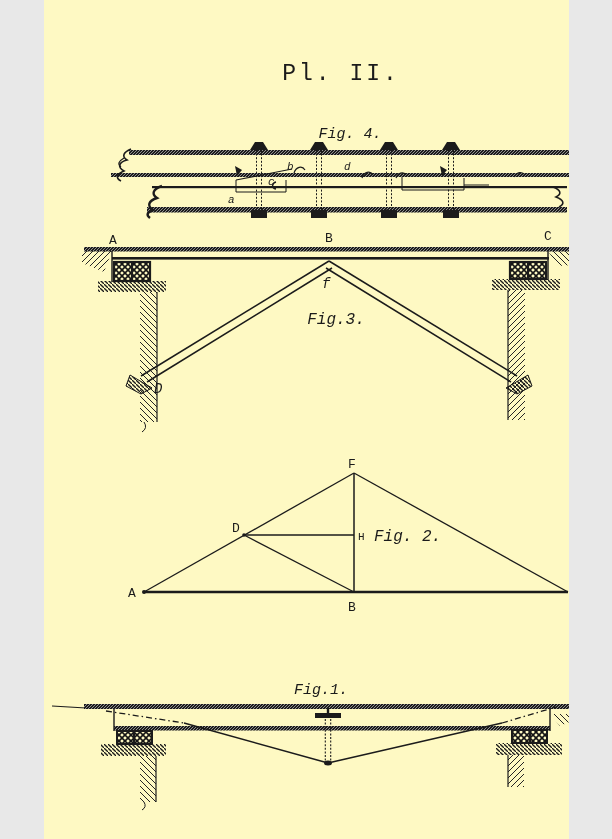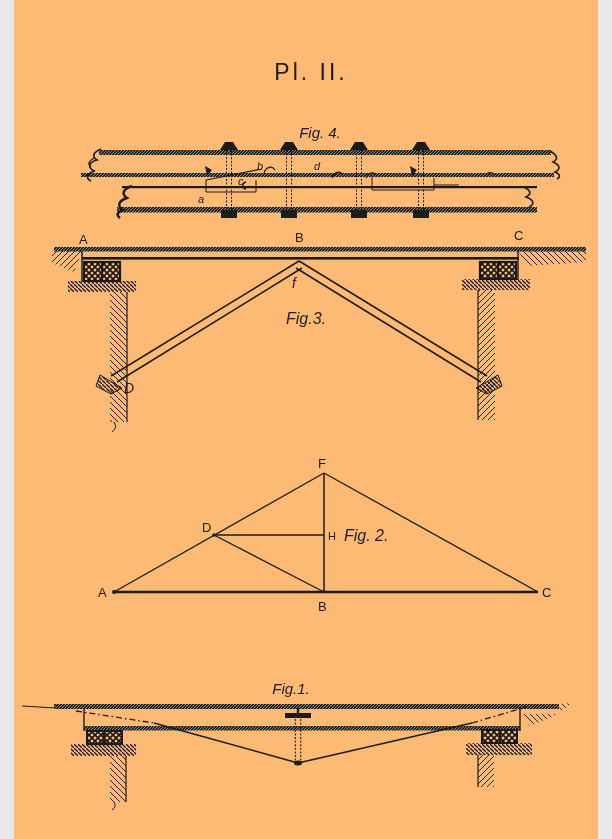--- a/index.html
+++ b/index.html
@@ -1,19 +1,19 @@
 <!DOCTYPE html>
 <html><head>
 <meta charset="utf-8">
 <style>
   html,body{margin:0;padding:0;background:#e8e8e8;}
   .page{
-    position:relative;width:584px;height:839px;margin:0 auto;
-    background:#fdba74;overflow:hidden;
-    font-family:Liberation Sans, sans-serif;color:#1b1b1b;
+    position:relative;width:525px;height:839px;margin:0 auto;
+    background:#fef9c3;overflow:hidden;
+    font-family:Liberation Mono, monospace;color:#1b1b1b;
   }
   svg{position:absolute;inset:0;}
   text{fill:#1b1b1b;}
   .title-t{font-size:23px;letter-spacing:3px;}
   .cap{font-size:16px;font-style:italic;}
   .cap-sm{font-size:15px;font-style:italic;}
   .pt{font-size:13px;}
   .pt-i{font-size:14px;font-style:italic;}
   .tiny{font-size:11px;font-style:italic;}
 </style>

